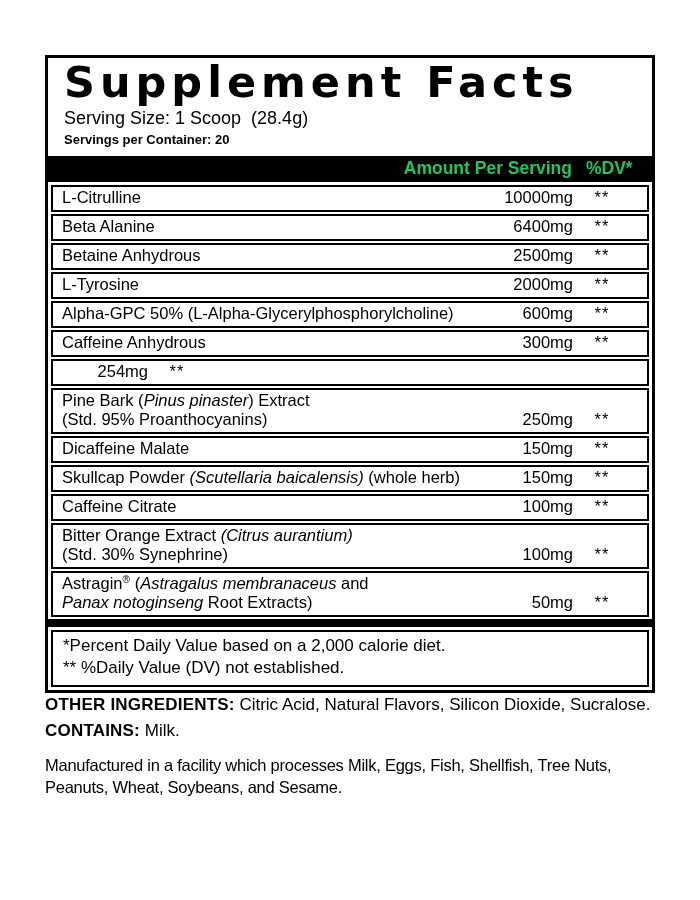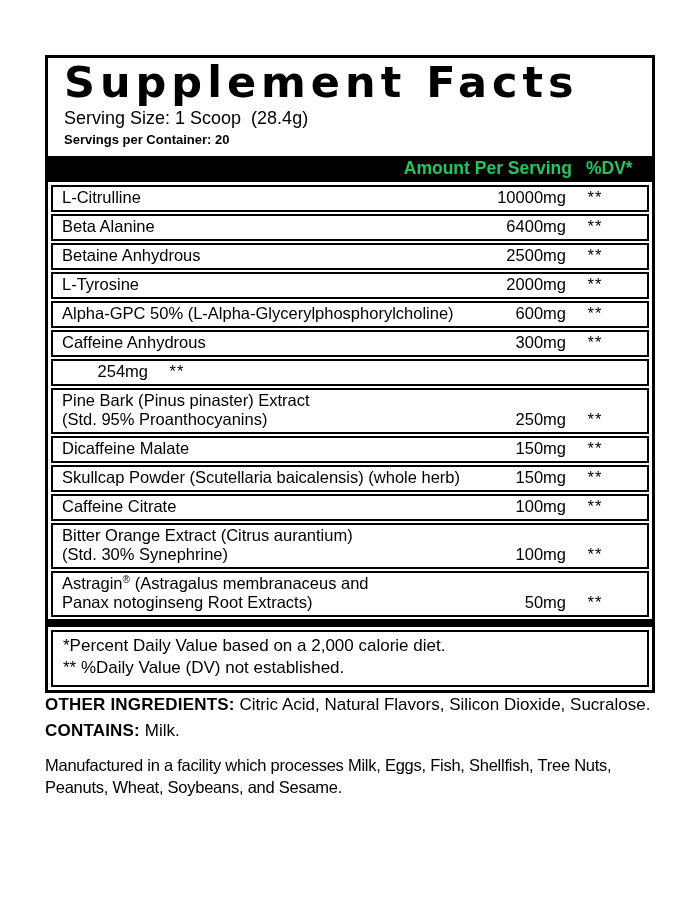--- a/index.html
+++ b/index.html
@@ -34,28 +34,28 @@
     padding: 2px 6px 3px 0;
   }
   .hdr-amount { flex: 1; text-align: right; padding-right: 14px; }
   .hdr-dv { width: 60px; text-align: left; flex-shrink: 0; }
 
   .rows { padding: 3px 3px 0 3px; }
   .row {
     display: flex; align-items: flex-end;
     border: 2px solid #000;
     margin-bottom: 2px;
-    padding: 1px 23px 3px 9px;
+    padding: 1px 16px 3px 9px;
     font-size: 16.5px; line-height: 19px;
     background: #fff;
   }
   .row .name { flex: 1; }
   .row .amt { width: 86px; text-align: right; flex-shrink: 0; }
   .row .dv  { width: 58px; text-align: center; flex-shrink: 0; letter-spacing: 1px; }
-  .it { }
+  .it { font-style: italic; }
   sup { font-size: 62%; line-height: 0; }
 
   .sep { height: 8px; background: #000; margin-top: 1px; }
 
   .fn-wrap { padding: 3px; }
   .fn-box {
     border: 2px solid #000;
     padding: 3px 10px 6px 10px;
     font-size: 17px; line-height: 22px;
   }

